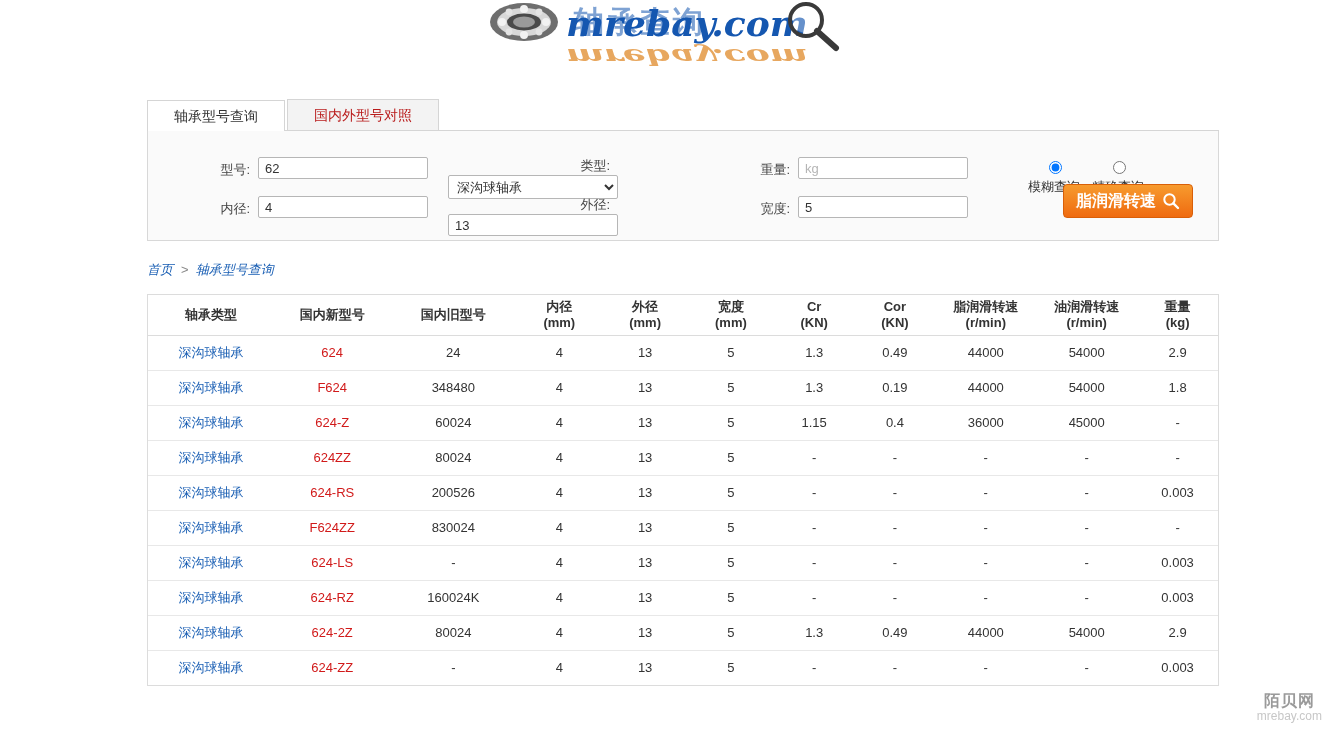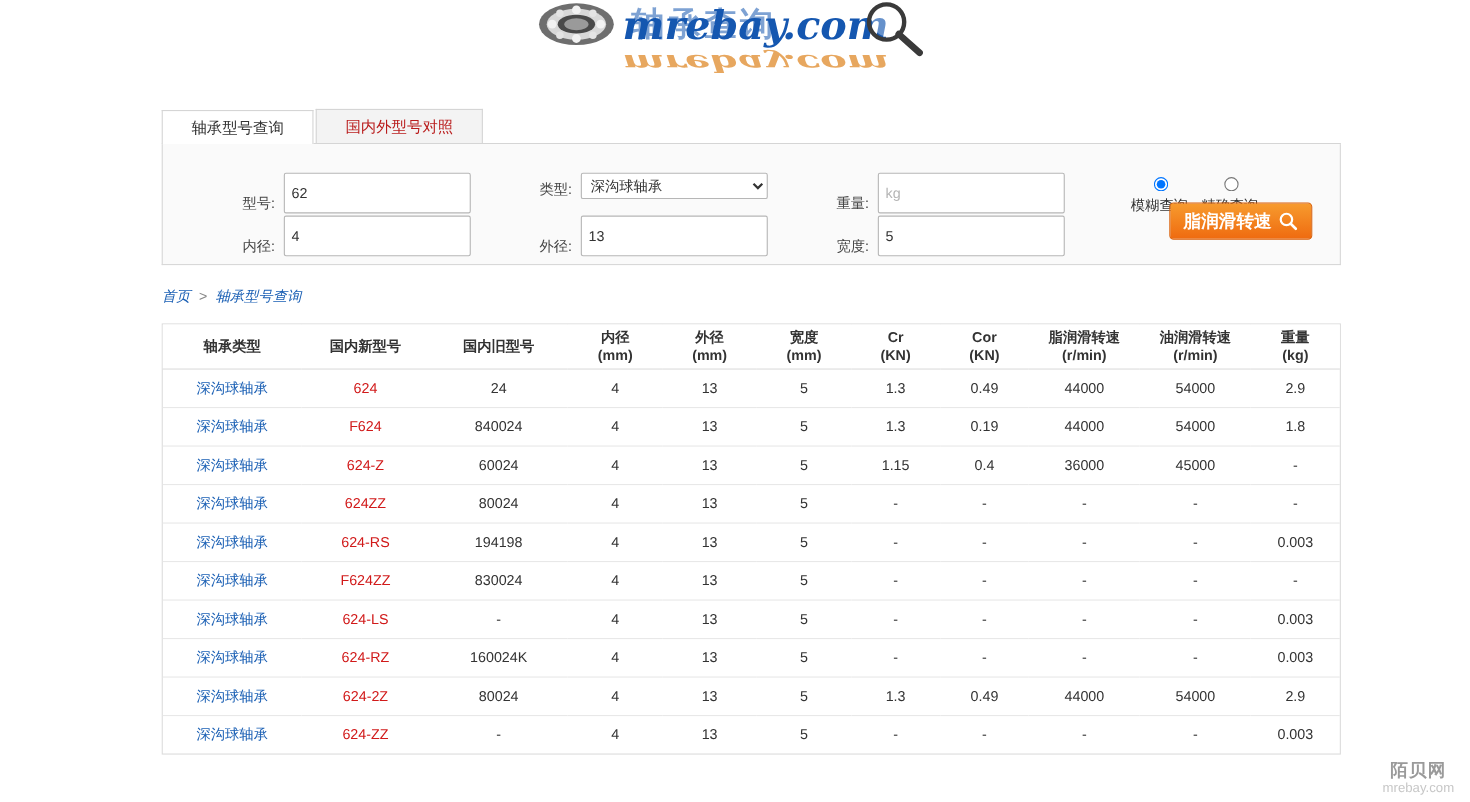--- a/index.html
+++ b/index.html
@@ -70,32 +70,32 @@
 
   
   .panel {
     position: absolute; top: 131px; left: 147px;
     width: 1072px; height: 110px;
     background: #fafafa; border: 1px solid #d8d8d8; border-top: none;
   }
   .row { position: absolute; display: flex; align-items: flex-end; }
   .lbl { font-size: 13px; color: #444; text-align: right; }
   .inp {
-    height: 37px; border: 1px solid #b6b6b6; background: #fff;
+    height: 22px; border: 1px solid #b6b6b6; background: #fff;
     padding: 0 6px; font-size: 13px; color: #333;
     font-family: "Liberation Sans", sans-serif;
     border-radius: 2px;
   }
   .inp::placeholder { color: #b5b5b5; }
   select.inp { height: 24px; padding: 0 4px; }
 
   .r1 { top: 26px; }
   .r2 { top: 65px; }
   .c1 { left: 40px; }
-  .c2 { left: 310px; }
+  .c2 { left: 300px; flex-direction: column; }
   .c3 { left: 580px; }
   .lbl-w { width: 62px; margin-right: 8px; }
   .inp-w { width: 170px; }
 
   .radios {
     position: absolute; left: 880px; top: 27px;
     display: flex; align-items: center; gap: 12px; font-size: 13px; color: #333;
   }
   .radios label { display: flex; align-items: center; gap: 4px; cursor: pointer; flex-direction: column; }
   .query-btn {
@@ -300,21 +300,21 @@
             <td>5</td>
             <td>1.3</td>
             <td>0.49</td>
             <td>44000</td>
             <td>54000</td>
             <td>2.9</td>
           </tr>
           <tr>
             <td class="type"><a href="#">深沟球轴承</a></td>
             <td class="newno"><a href="#">F624</a></td>
-            <td>840024</td>
+            <td>348480</td>
             <td>4</td>
             <td>13</td>
             <td>5</td>
             <td>1.3</td>
             <td>0.19</td>
             <td>44000</td>
             <td>54000</td>
             <td>1.8</td>
           </tr>
           <tr>
@@ -339,21 +339,21 @@
             <td>5</td>
             <td>-</td>
             <td>-</td>
             <td>-</td>
             <td>-</td>
             <td>-</td>
           </tr>
           <tr>
             <td class="type"><a href="#">深沟球轴承</a></td>
             <td class="newno"><a href="#">624-RS</a></td>
-            <td>194198</td>
+            <td>200526</td>
             <td>4</td>
             <td>13</td>
             <td>5</td>
             <td>-</td>
             <td>-</td>
             <td>-</td>
             <td>-</td>
             <td>0.003</td>
           </tr>
           <tr>

